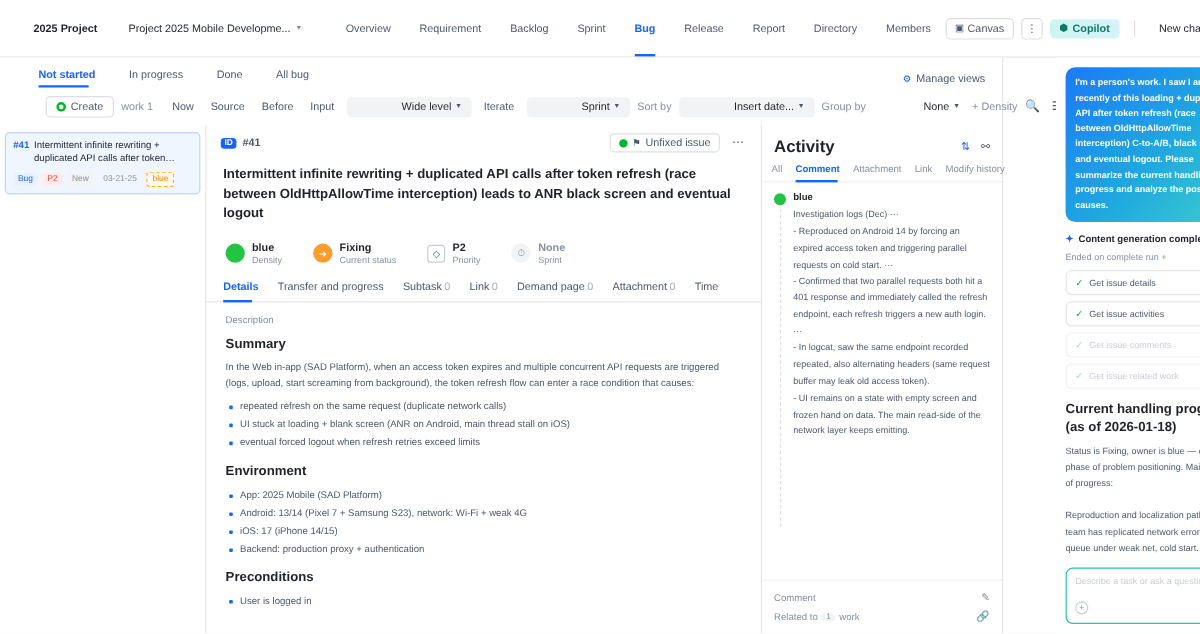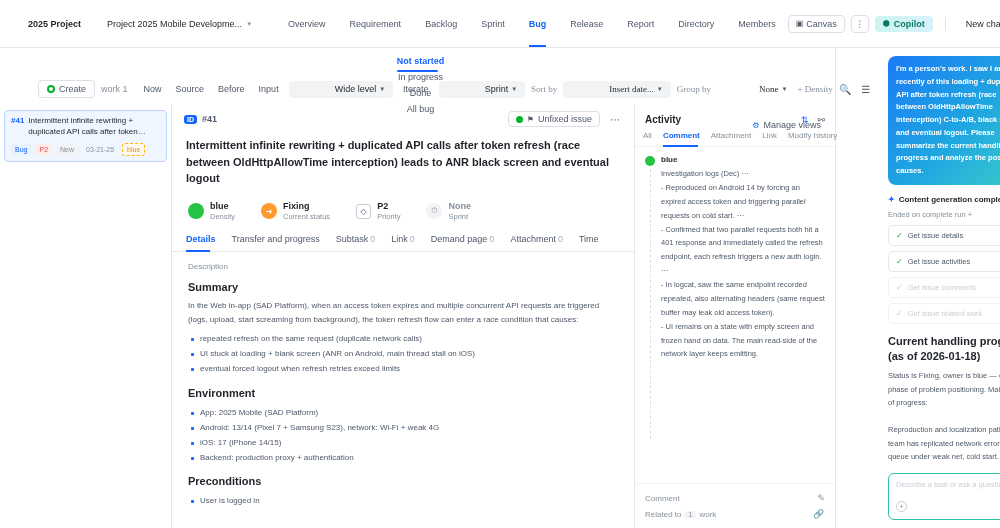--- a/index.html
+++ b/index.html
@@ -49,21 +49,21 @@
     background: linear-gradient(90deg,#cdf5ef,#d6f2fb);
     color:#0a7a66; border-radius:4px; padding:3px 8px; font-size:9px; font-weight:600; white-space:nowrap;
   }
   .new-chat-lbl { font-size:9px; color:#1f2329; padding-left:8px; white-space:nowrap; }
 
   
   .body { flex:1; display:flex; min-height:0; }
   .left-pane { width:836px; min-width:836px; display:flex; flex-direction:column; min-height:0; background:#fff; border-right:1px solid #e5e6eb; }
 
   
-  .subtabs { display:flex; align-items:center; gap:0; padding: 8px 10px 0 32px; font-size:9px; height:26px;flex-direction:column; }
+  .subtabs { display:flex; align-items:center; gap:12px; padding: 8px 10px 0 32px; font-size:9px; height:26px; }
   .subtab { padding: 0 10px 6px 0; color:#4e5969; position:relative; margin-right:6px; white-space:nowrap; }
   .subtab.active { color:#1664ff; font-weight:600; }
   .subtab.active::after { content:""; position:absolute; left:0; right:16px; bottom:0; height:2px; background:#1664ff; border-radius:1px; }
   .manage-views { margin-left:auto; display:flex; align-items:center; gap:4px; color:#4e5969; font-size:9px; white-space:nowrap; padding-right:4px;}
 
   
   .toolbar { display:flex; align-items:center; gap:6px; padding: 6px 10px 6px 32px; font-size:9px; }
   .btn-primary {
     display:flex; align-items:center; background:#1664ff; color:#fff; border-radius:4px;
     font-size:9px; font-weight:600; height:18px; overflow:hidden; white-space:nowrap;
@@ -76,21 +76,21 @@
     height:18px; padding: 0 8px; color:#4e5969; background:#fff; white-space:nowrap;
   }
   .ring { width:8px; height:8px; border-radius:50%; border:2px solid #00b42a; display:inline-block; }
   .muted-sm { color:#86909c; font-size:9px; white-space:nowrap; }
   .chip {
     background:#f2f3f5; border-radius:4px; height:17px; padding:0 8px;
     display:flex; align-items:center; gap:3px; color:#4e5969; font-size:9px; white-space:nowrap;
   }
   .chip.plain { background:transparent; padding:0 4px; }
   .chip .val { color:#1f2329;margin-left:38px; }
-  .toolbar-right { margin-left:auto; display:flex; align-items:center; gap:6px; padding-right:6px;font-family:Liberation Serif, serif; }
+  .toolbar-right { margin-left:auto; display:flex; align-items:center; gap:6px; padding-right:6px; }
   .ico { color:#4e5969; font-size:10px; display:flex; align-items:center; justify-content:center; width:14px; height:14px; }
 
   
   .content { flex:1; display:flex; min-height:0; }
 
   .list-col { width:172px; min-width:172px; border-right:1px solid #e5e6eb; padding: 6px 4px 0 4px; overflow:hidden; }
   .list-item {
     border:1px solid #bcd4ff; background:#f0f6ff; border-radius:4px; padding:5px 6px;
   }
   .li-title { display:flex; gap:4px; font-size:8px; color:#1f2329; line-height:1.35; }
@@ -145,21 +145,21 @@
   .h2 { font-size:11px; font-weight:700; color:#1f2329; margin: 10px 0 6px 0; }
   .h2:first-child { margin-top:0; }
   .p { font-size:8px; color:#4e5969; line-height:1.75; margin-bottom:4px; }
   ul.bul { list-style:none; margin: 4px 0 6px 0; }
   ul.bul li { font-size:8px; color:#4e5969; line-height:1.9; padding-left:12px; position:relative; }
   ul.bul li::before { content:""; position:absolute; left:3px; top:7px; width:3px; height:3px; background:#1664ff; border-radius:1px; }
 
   
   .activity-col { width:200px; min-width:200px; display:flex; flex-direction:column; min-height:0; }
   .act-head { display:flex; align-items:center; padding: 10px 10px 6px 10px; }
-  .act-title { font-size:10px; font-weight:700; color:#1f2329; }
+  .act-title { font-size:14px; font-weight:700; color:#1f2329; }
   .act-icons { margin-left:auto; display:flex; gap:9px; color:#4e5969; font-size:9px; }
   .act-tabs { display:flex; align-items:center; gap:0; padding: 0 8px; border-bottom:1px solid #f0f1f3; font-size:8px; }
   .act-tab { padding: 0 6px 6px 0; margin-right:5px; color:#86909c; position:relative; white-space:nowrap;}
   .act-tab.active { color:#1664ff; font-weight:600; }
   .act-tab.active::after { content:""; position:absolute; left:0; right:8px; bottom:-1px; height:2px; background:#1664ff; }
   .act-body { flex:1; overflow:hidden; padding: 8px 10px 0 10px; position:relative; }
   .act-entry { display:flex; gap:6px; }
   .act-avatar { width:10px; height:10px; border-radius:50%; background:#23c343; flex:none; margin-top:1px; }
   .act-line { position:absolute; left:15px; top:22px; bottom:44px; width:1px; border-left:1px dashed #dcdfe5; }
   .act-content { flex:1; min-width:0; }

